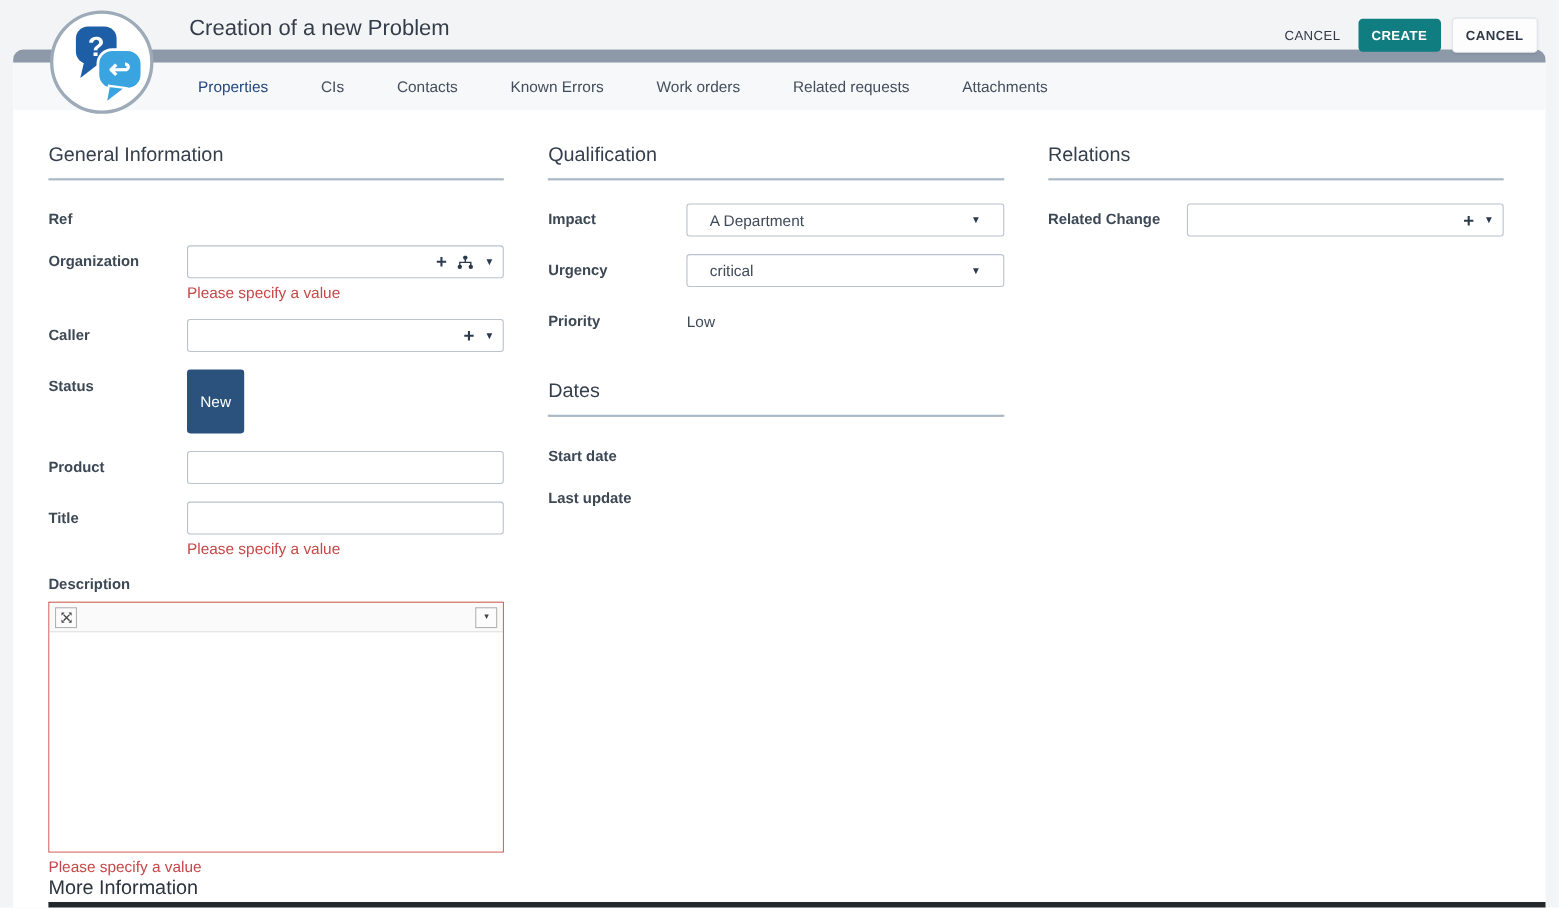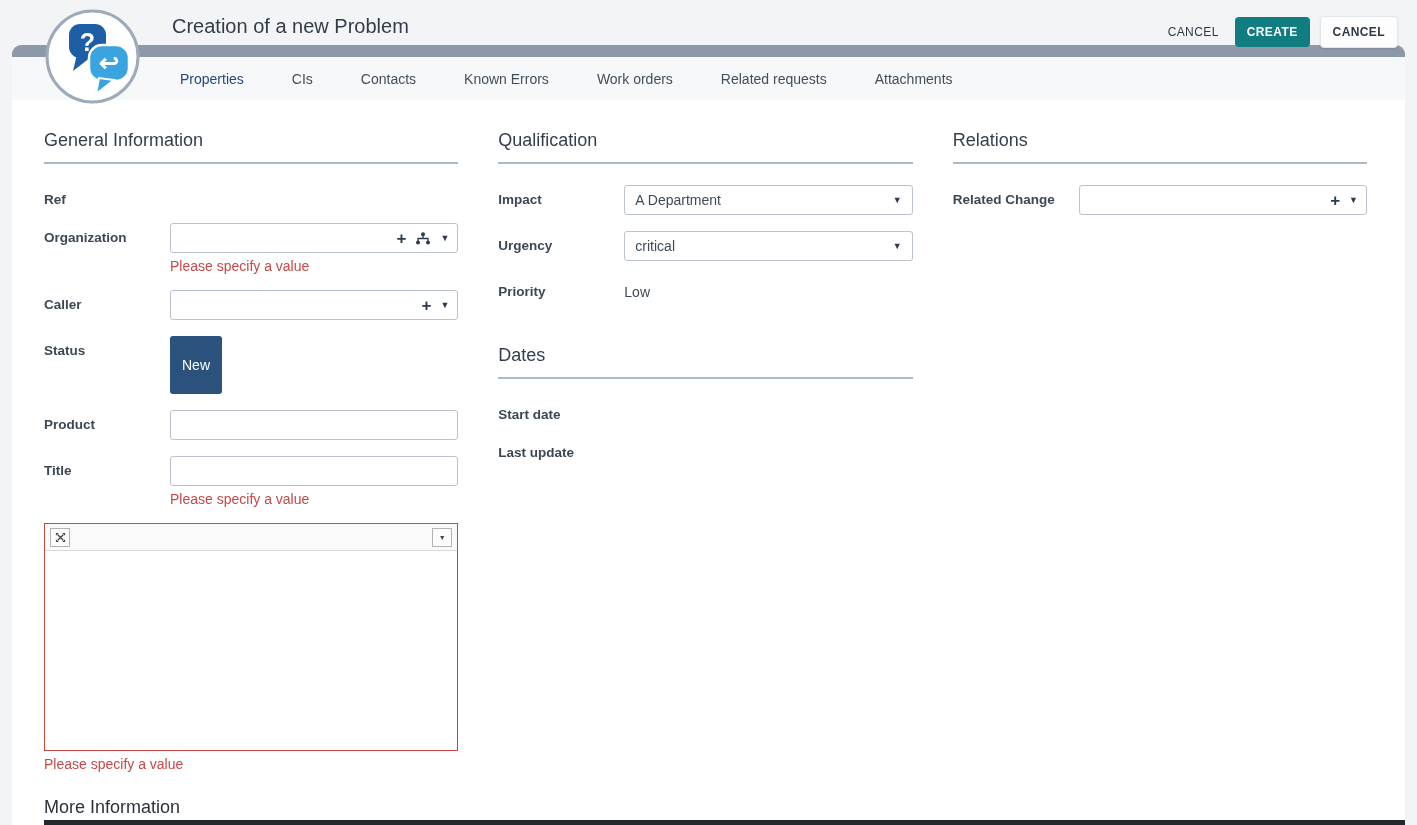--- a/index.html
+++ b/index.html
@@ -69,21 +69,21 @@
   }
   .input-icons {
     position: absolute; right: 9px; top: 0; height: 30px;
     display: flex; align-items: center; gap: 9px;
   }
   .icon-plus { font-size: 17px; font-weight: 700; color: #2c3a4e; line-height: 1; cursor: pointer; }
   .icon-caret { font-size: 9px; color: #2c3a4e; cursor: pointer; }
   .selectbox {
     height: 30px; border: 1px solid #b9c2cd; border-radius: 3px; background: #fff;
     display: flex; align-items: center; justify-content: space-between;
-    padding: 0 10px; font-size: 14px; color: #3f4a58; cursor: pointer;
+    padding: 0 20px; font-size: 14px; color: #3f4a58; cursor: pointer;
   }
   .error { color: #c74848; font-size: 14px; margin-top: 5px; }
   .badge {
     display: inline-block; background: #2a527c; color: #fff;
     font-size: 14px; padding: 21px 12px; border-radius: 3px;
   }
   .value-text { padding-top: 7px; font-size: 14px; color: #3f4a58; }
 
   
   .desc-label { font-weight: 700; font-size: 13.5px; color: #3d4855; margin: 6px 0 9px; }
@@ -203,20 +203,21 @@
 
         <div class="field">
           <div class="label">Title</div>
           <div class="control">
             <input class="text" type="text" value="" style="">
             <div class="error">Please specify a value</div>
           </div>
         </div>
 
         <div>
+          <div class="desc-label">Description</div>
           <div class="rte">
             <div class="rte-toolbar">
               <div class="tool-btn">
                 <svg width="11" height="11" viewBox="0 0 12 12">
                   <path d="M3 3 L9 9 M9 3 L3 9" stroke="#444" stroke-width="1.4"></path>
                   <path d="M1 4.2 V1 H4.2 Z M7.8 1 H11 V4.2 Z M11 7.8 V11 H7.8 Z M4.2 11 H1 V7.8 Z" fill="#444"></path>
                 </svg>
               </div>
               <div class="tool-btn">
                 <span class="icon-caret">▼</span>

